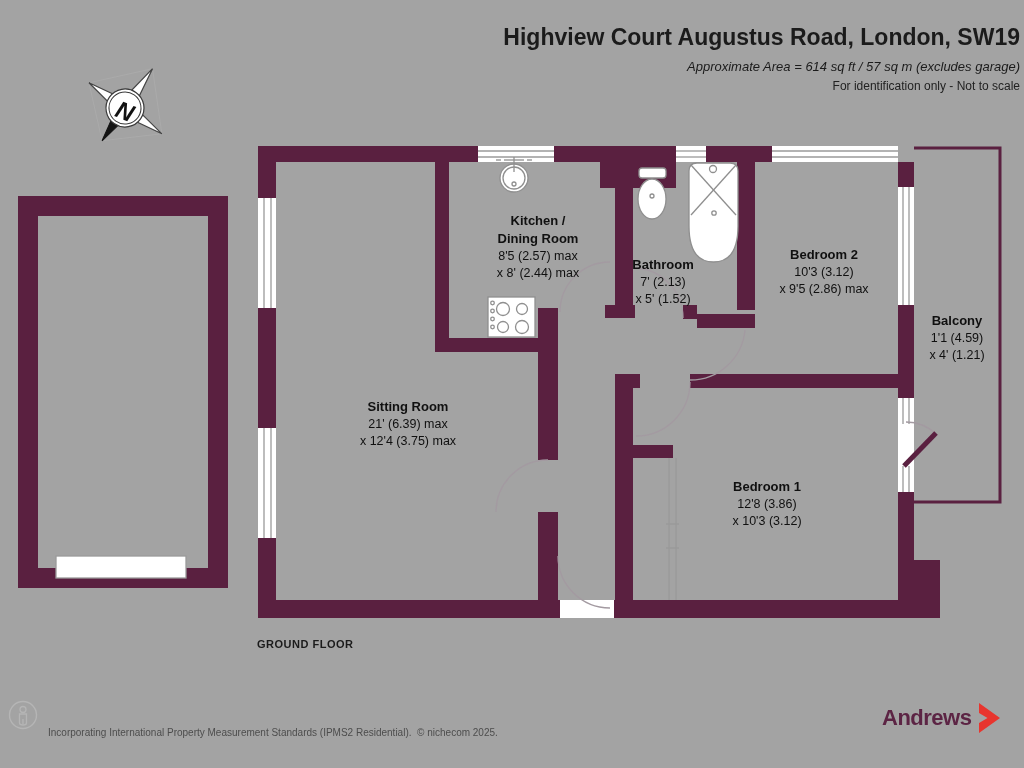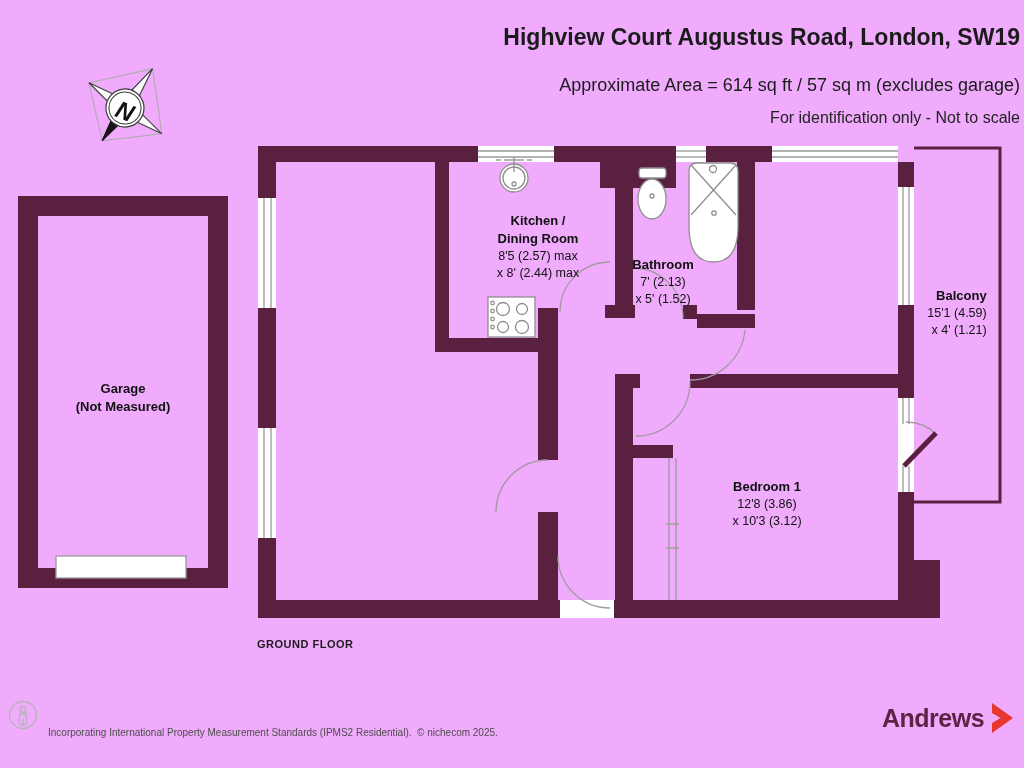--- a/index.html
+++ b/index.html
@@ -1,36 +1,36 @@
 <!DOCTYPE html>
 <html><head>
 <meta charset="utf-8">
 <style>
   html,body{margin:0;padding:0;background:#ffffff;}
-  #page{position:relative;width:1024px;height:768px;background:#f0abfc;overflow:hidden;
+  #page{position:relative;width:1024px;height:768px;background:#a3a3a3;overflow:hidden;
         font-family:"Liberation Sans", sans-serif;}
   
   #header{position:absolute;top:24px;right:4px;text-align:right;color:#1b1b1b;}
   #header .title{font-size:23px;font-weight:bold;letter-spacing:0;}
-  #header .subtitle{font-size:18px;margin-top:24px;}
-  #header .note{font-size:16px;margin-top:13px;color:#222;}
+  #header .subtitle{font-size:13px;margin-top:8px;font-style:italic;}
+  #header .note{font-size:12px;margin-top:5px;color:#222;}
   
   #plan{position:absolute;left:0;top:0;width:1024px;height:768px;}
   
   .room-label{position:absolute;transform:translateX(-50%);text-align:center;
               font-size:12.5px;line-height:1.38;color:#101010;white-space:nowrap;}
   .room-label .rname{font-weight:bold;font-size:13px;}
   #ground-floor{position:absolute;left:257px;top:638px;font-size:11px;font-weight:bold;
                 color:#1b1b1b;letter-spacing:.5px;}
   
   #footer{position:absolute;left:8px;top:700px;display:flex;align-items:flex-start;}
   #footer .lines{margin-left:10px;font-size:10px;line-height:1.32;color:#4d4d4d;white-space:pre-wrap;}
   
   #brand{position:absolute;left:882px;top:701px;display:flex;align-items:center;}
-  #brand .brand-text{font-size:25px;font-weight:bold;color:#5c2444;letter-spacing:-0.5px;}
+  #brand .brand-text{font-size:22px;font-weight:bold;color:#5c2444;letter-spacing:-0.5px;}
   #brand svg{margin-left:7px;}
 </style>
 </head>
 <body>
 
 <div id="page">
 
   <div id="header">
     <div class="title">Highview Court Augustus Road, London, SW19</div>
     <div class="subtitle">Approximate Area = 614 sq ft / 57 sq m (excludes garage)</div>
@@ -189,49 +189,55 @@
 
       <g stroke="#9a9a9a">
         <line x1="669" y1="458" x2="669" y2="600"></line>
         <line x1="676" y1="458" x2="676" y2="600"></line>
         <line x1="666" y1="524" x2="679" y2="524"></line>
         <line x1="666" y1="548" x2="679" y2="548"></line>
       </g>
     </g>
   </svg>
 
-  <div class="room-label" style="left:123px;top:380px;">
-    <div class="rname">Garage</div>
-    <div class="rname">(Not Measured)</div>
-  </div>
-
+
+  <div class="room-label" style="left:408px;top:398px;">
+    <div class="rname">Sitting Room</div>
+    <div>21' (6.39) max</div>
+    <div>x 12'4 (3.75) max</div>
+  </div>
 
   <div class="room-label" style="left:538px;top:212px;">
     <div class="rname">Kitchen /</div>
     <div class="rname">Dining Room</div>
     <div>8'5 (2.57) max</div>
     <div>x 8' (2.44) max</div>
   </div>
 
   <div class="room-label" style="left:663px;top:220px;margin-top:36px;">
     <div class="rname">Bathroom</div>
     <div>7' (2.13)</div>
     <div>x 5' (1.52)</div>
   </div>
 
+  <div class="room-label" style="left:824px;top:246px;">
+    <div class="rname">Bedroom 2</div>
+    <div>10'3 (3.12)</div>
+    <div>x 9'5 (2.86) max</div>
+  </div>
 
   <div class="room-label" style="left:767px;top:478px;">
     <div class="rname">Bedroom 1</div>
     <div>12'8 (3.86)</div>
     <div>x 10'3 (3.12)</div>
   </div>
 
-  <div class="room-label" style="left:957px;top:287px;text-align:right;">
+  <div class="room-label" style="left:957px;top:312px;">
     <div class="rname">Balcony</div>
-    <div>15'1 (4.59)</div>
+    <div>1'1 (4.59)</div>
     <div>x 4' (1.21)</div>
   </div>
 
   <div id="ground-floor">GROUND FLOOR</div>
 
   <div id="footer">
     <svg width="30" height="30" viewBox="0 0 30 30">
       <circle cx="15" cy="15" r="13.5" fill="none" stroke="#b5b5b5" stroke-width="1.4"></circle>
       <circle cx="15" cy="9.5" r="3" fill="none" stroke="#b5b5b5" stroke-width="1.3"></circle>
       <path d="M 11.5 14 h 7 v 9 q 0 2 -3.5 2 q -3.5 0 -3.5 -2 z" fill="none" stroke="#b5b5b5" stroke-width="1.3"></path>

